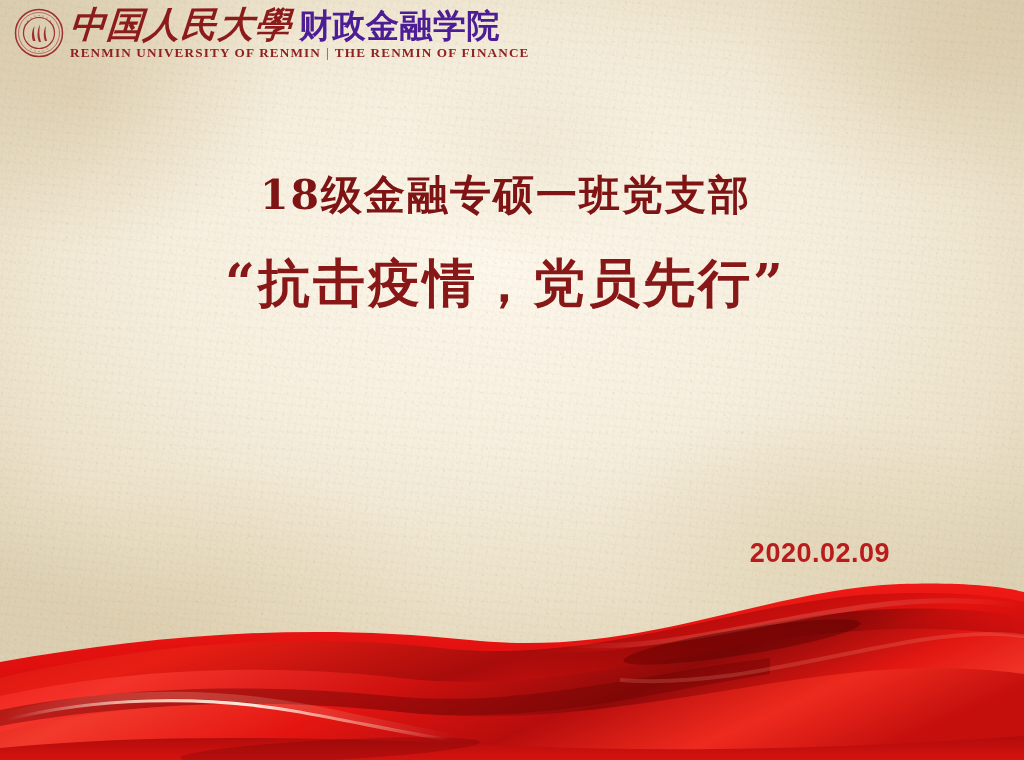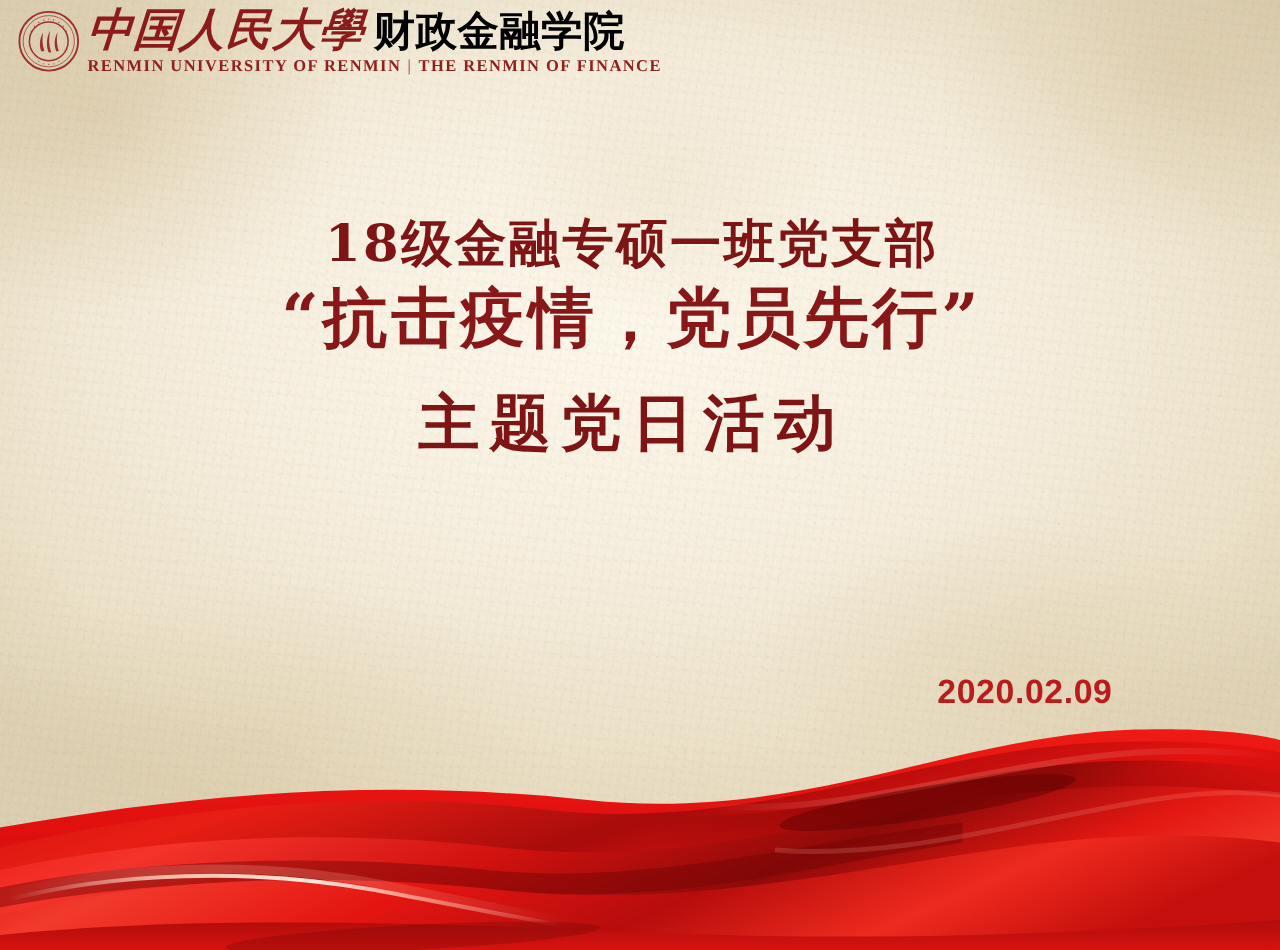--- a/index.html
+++ b/index.html
@@ -90,21 +90,21 @@
     font-weight: 700;
     font-style: italic;
     color: #8c1b1b;
     letter-spacing: 1px;
     transform: skewX(-4deg);
   }
   .logo-cn-school {
     font-family: "DejaVu Serif", "Liberation Serif", serif;
     font-size: 33px;
     font-weight: 700;
-    color: #000000;
+    color: #4c1d95;
     letter-spacing: 0.5px;
   }
   .logo-en {
     margin-top: 3px;
     font-family: "Liberation Serif", "DejaVu Serif", serif;
     font-size: 13.2px;
     font-weight: 700;
     color: #8f2020;
     letter-spacing: 1.15px;
     white-space: nowrap;
@@ -133,20 +133,21 @@
   }
   .t-line1 {
     font-size: 41px;
     letter-spacing: 2px;
     line-height: 1.25;
   }
   .t-line2 {
     font-size: 52px;
     letter-spacing: 3px;
     line-height: 1.3;
+    margin-top: 28px;
     color: #881818;
   }
   .t-line3 {
     font-size: 49px;
     letter-spacing: 8px;
     line-height: 1.3;
     margin-top: 18px;
     color: #7e1414;
   }
 
@@ -219,21 +220,20 @@
       </div>
       <div class="logo-en">
         <span>RENMIN UNIVERSITY OF RENMIN</span><span class="sep">|</span><span>THE RENMIN OF FINANCE</span>
       </div>
     </div>
   </div>
 
   <div class="title-area">
     <div class="title-line t-line1">18级金融专硕一班党支部</div>
     <div class="title-line t-line2">“抗击疫情，党员先行”</div>
-    <div class="title-line t-line3">主题党日活动</div>
   </div>
 
   <div class="date-stamp">2020.02.09</div>
 
   <div class="ribbon">
     <svg viewBox="0 0 1024 190" preserveAspectRatio="none">
       <defs>
         <linearGradient id="gBase" x1="0" y1="0" x2="0" y2="1">
           <stop offset="0%" stop-color="#ef1a15"></stop>
           <stop offset="45%" stop-color="#e0100f"></stop>

